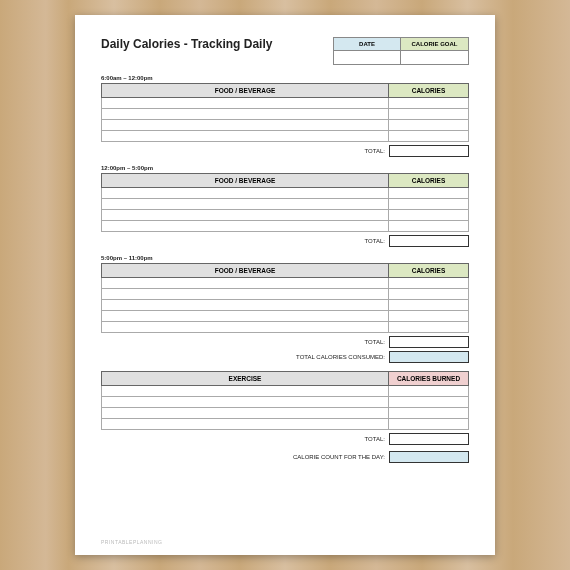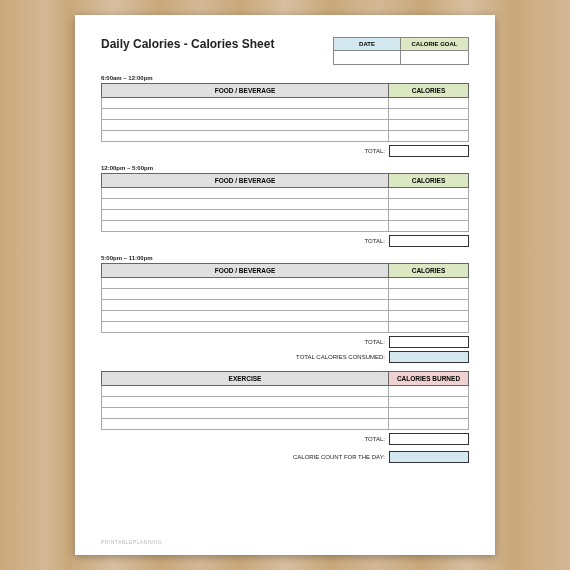--- a/index.html
+++ b/index.html
@@ -44,21 +44,21 @@
   .total-box.blue { background: #d4e8f0; }
 
   .footer-brand { position: absolute; bottom: 10px; left: 26px; font-size: 5px; color: #bbb; letter-spacing: 0.5px; }
 </style>
 </head>
 <body>
 
 <div class="page">
 
   <div class="header">
-    <div class="title">Daily Calories - Calories Sheet</div>
+    <div class="title">Daily Calories - Tracking Daily</div>
     <div class="header-boxes">
       <div class="hbox">
         <div class="hbox-label date">DATE</div>
         <div class="hbox-val"></div>
       </div>
       <div class="hbox">
         <div class="hbox-label goal">CALORIE GOAL</div>
         <div class="hbox-val"></div>
       </div>
     </div>

